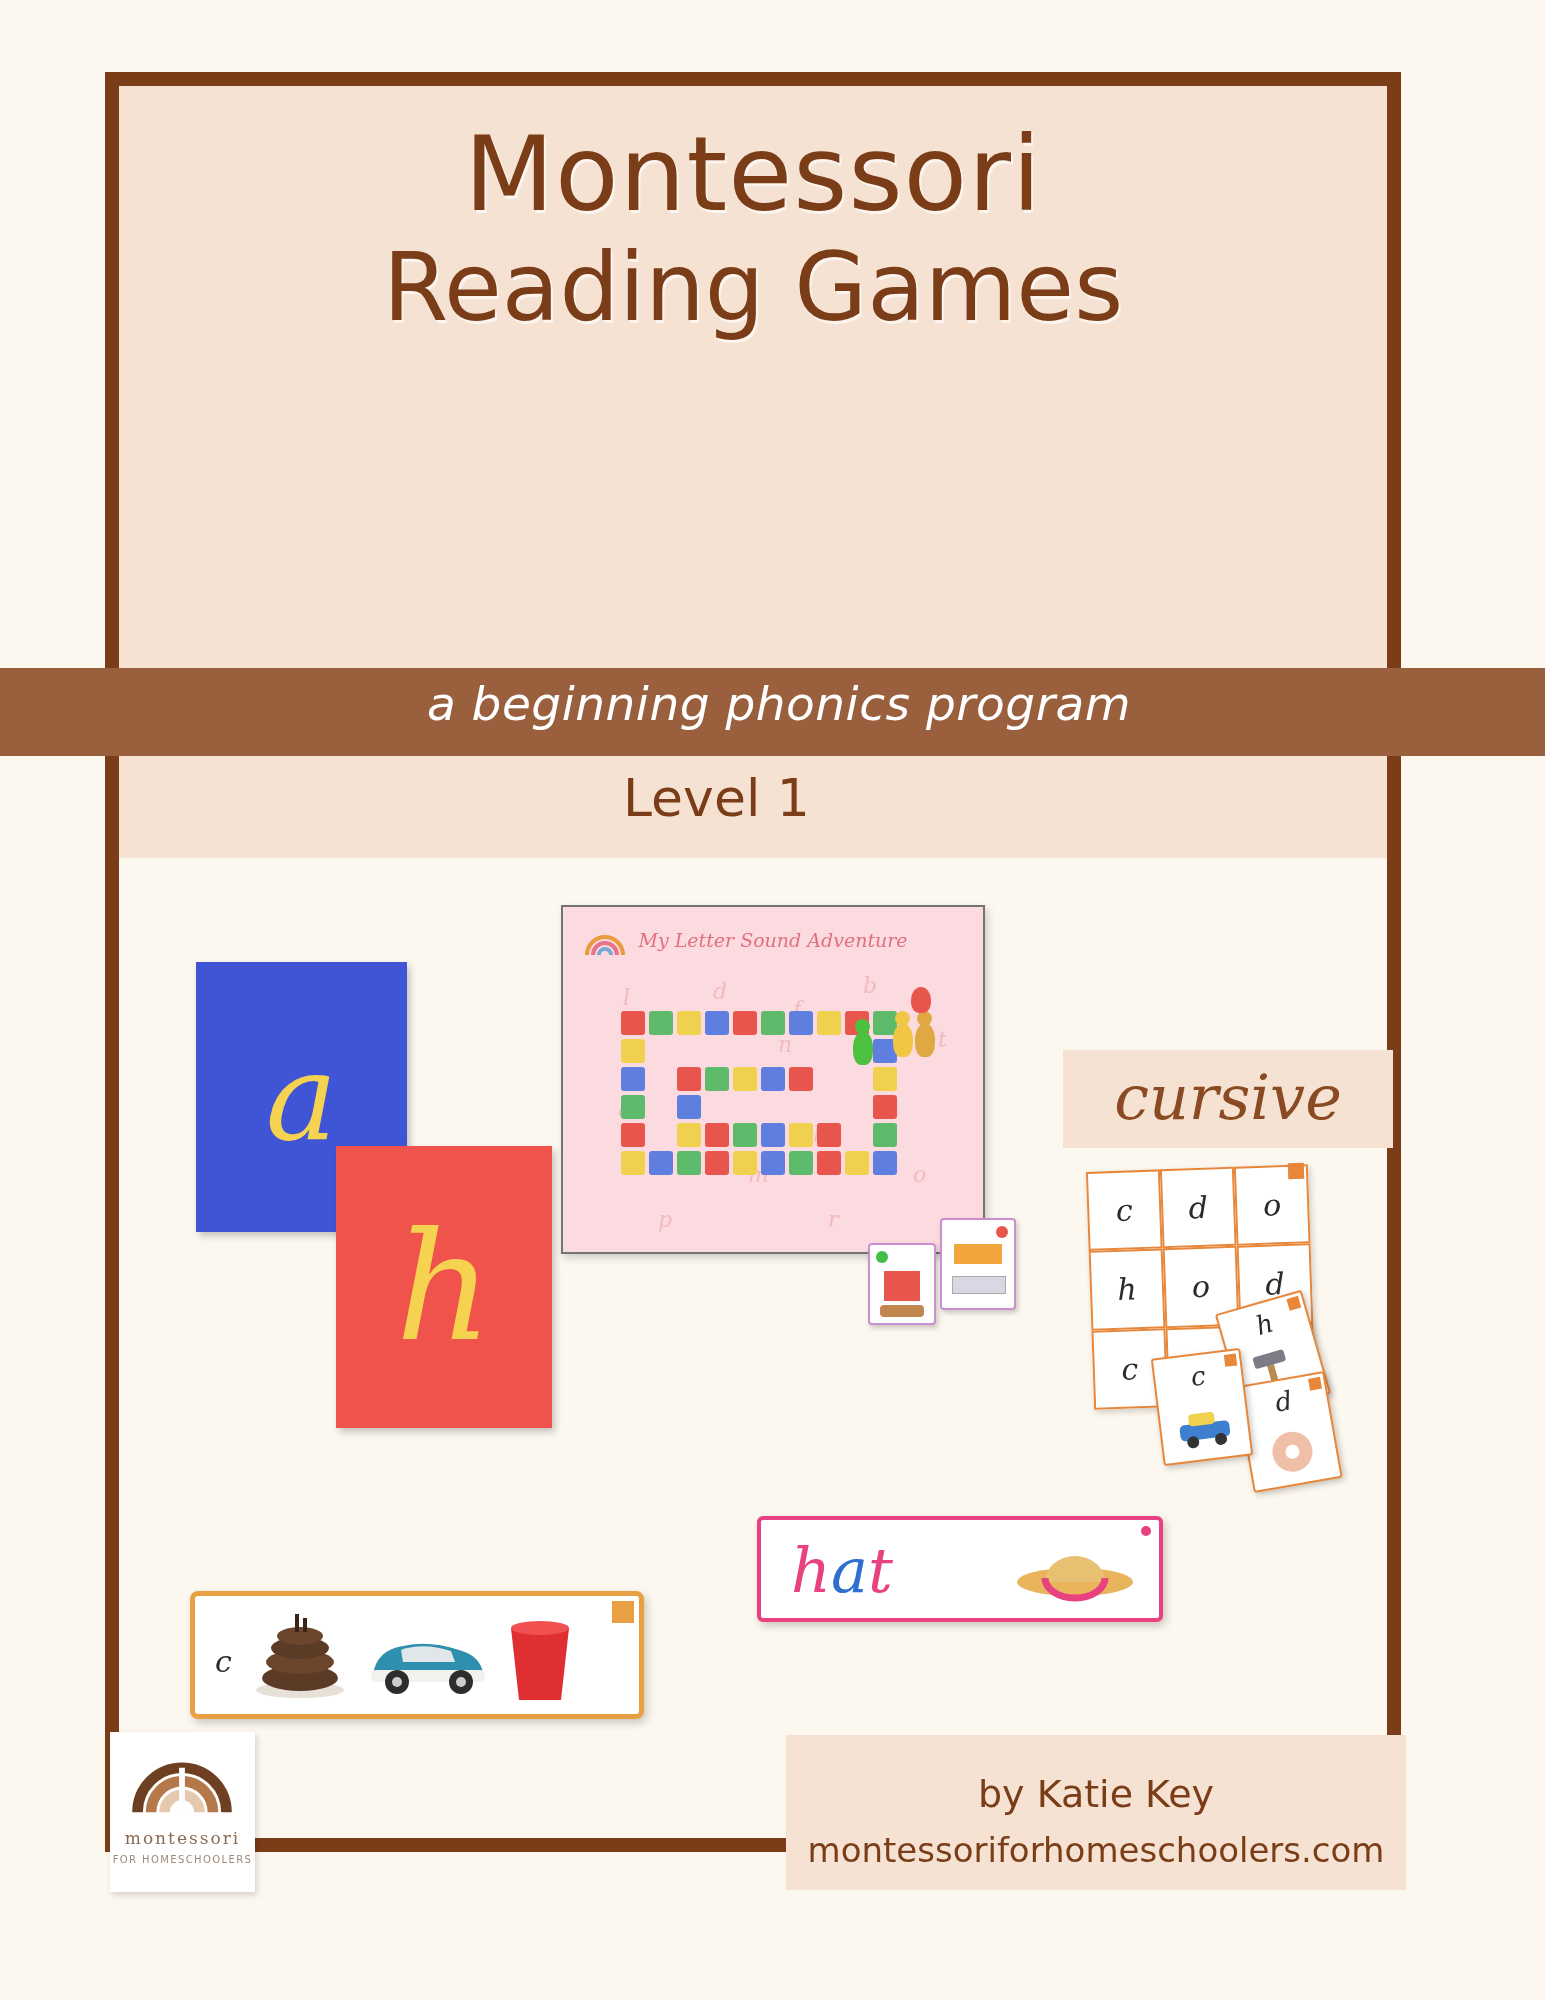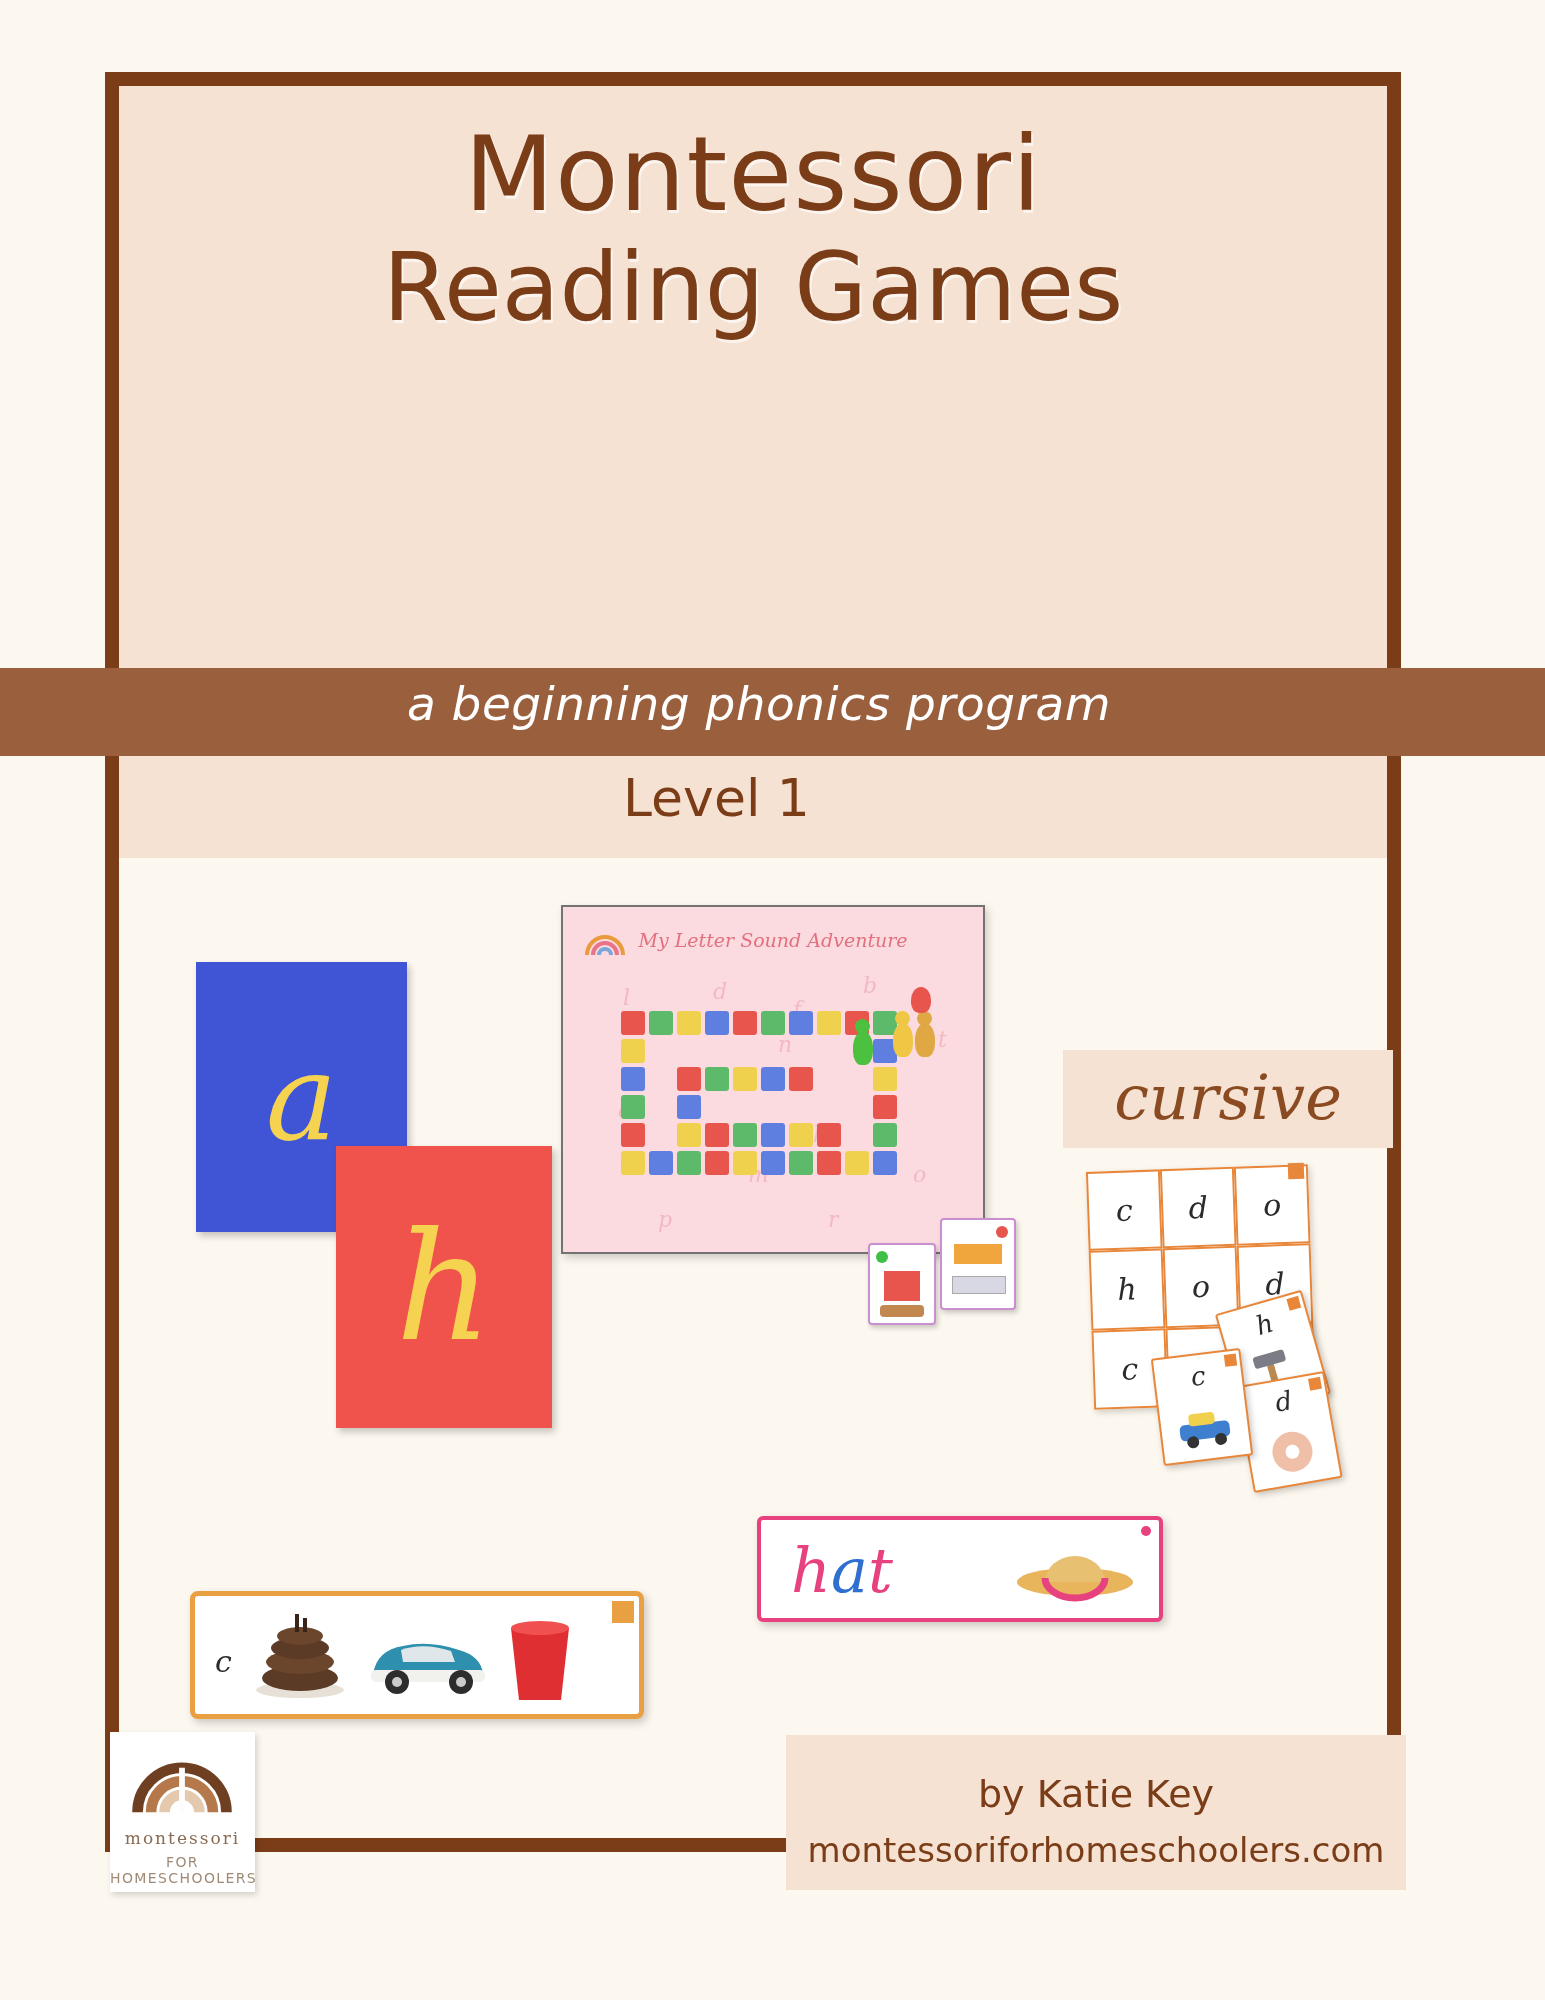--- a/index.html
+++ b/index.html
@@ -89,20 +89,21 @@
     left: 0;
     top: 676px;
     width: 1518px;
     text-align: center;
     font-family: "DejaVu Sans", sans-serif;
     font-style: italic;
     font-size: 47px;
     color: #ffffff;
     z-index: 7;
     letter-spacing: 0.5px;
+    padding-left: 20px;
   }
   .level {
     position: absolute;
     left: 0;
     top: 768px;
     width: 1433px;
     text-align: center;
     font-family: "DejaVu Sans", sans-serif;
     font-size: 52px;
     color: #7a3d18;
@@ -339,21 +340,21 @@
     font-family: "DejaVu Serif", serif;
     font-size: 17px;
     color: #8a6a52;
     letter-spacing: 2px;
   }
   .logo-sub {
     position: absolute;
     left: 0; top: 122px; width: 100%;
     text-align: center;
     font-family: "DejaVu Sans", sans-serif;
-    font-size: 14px;
+    font-size: 10px;
     color: #a08a76;
     letter-spacing: 1.4px;
   }
 
   
   .author-band {
     position: absolute;
     left: 786px; top: 1735px;
     width: 620px; height: 155px;
     background: #f6e2d2;

